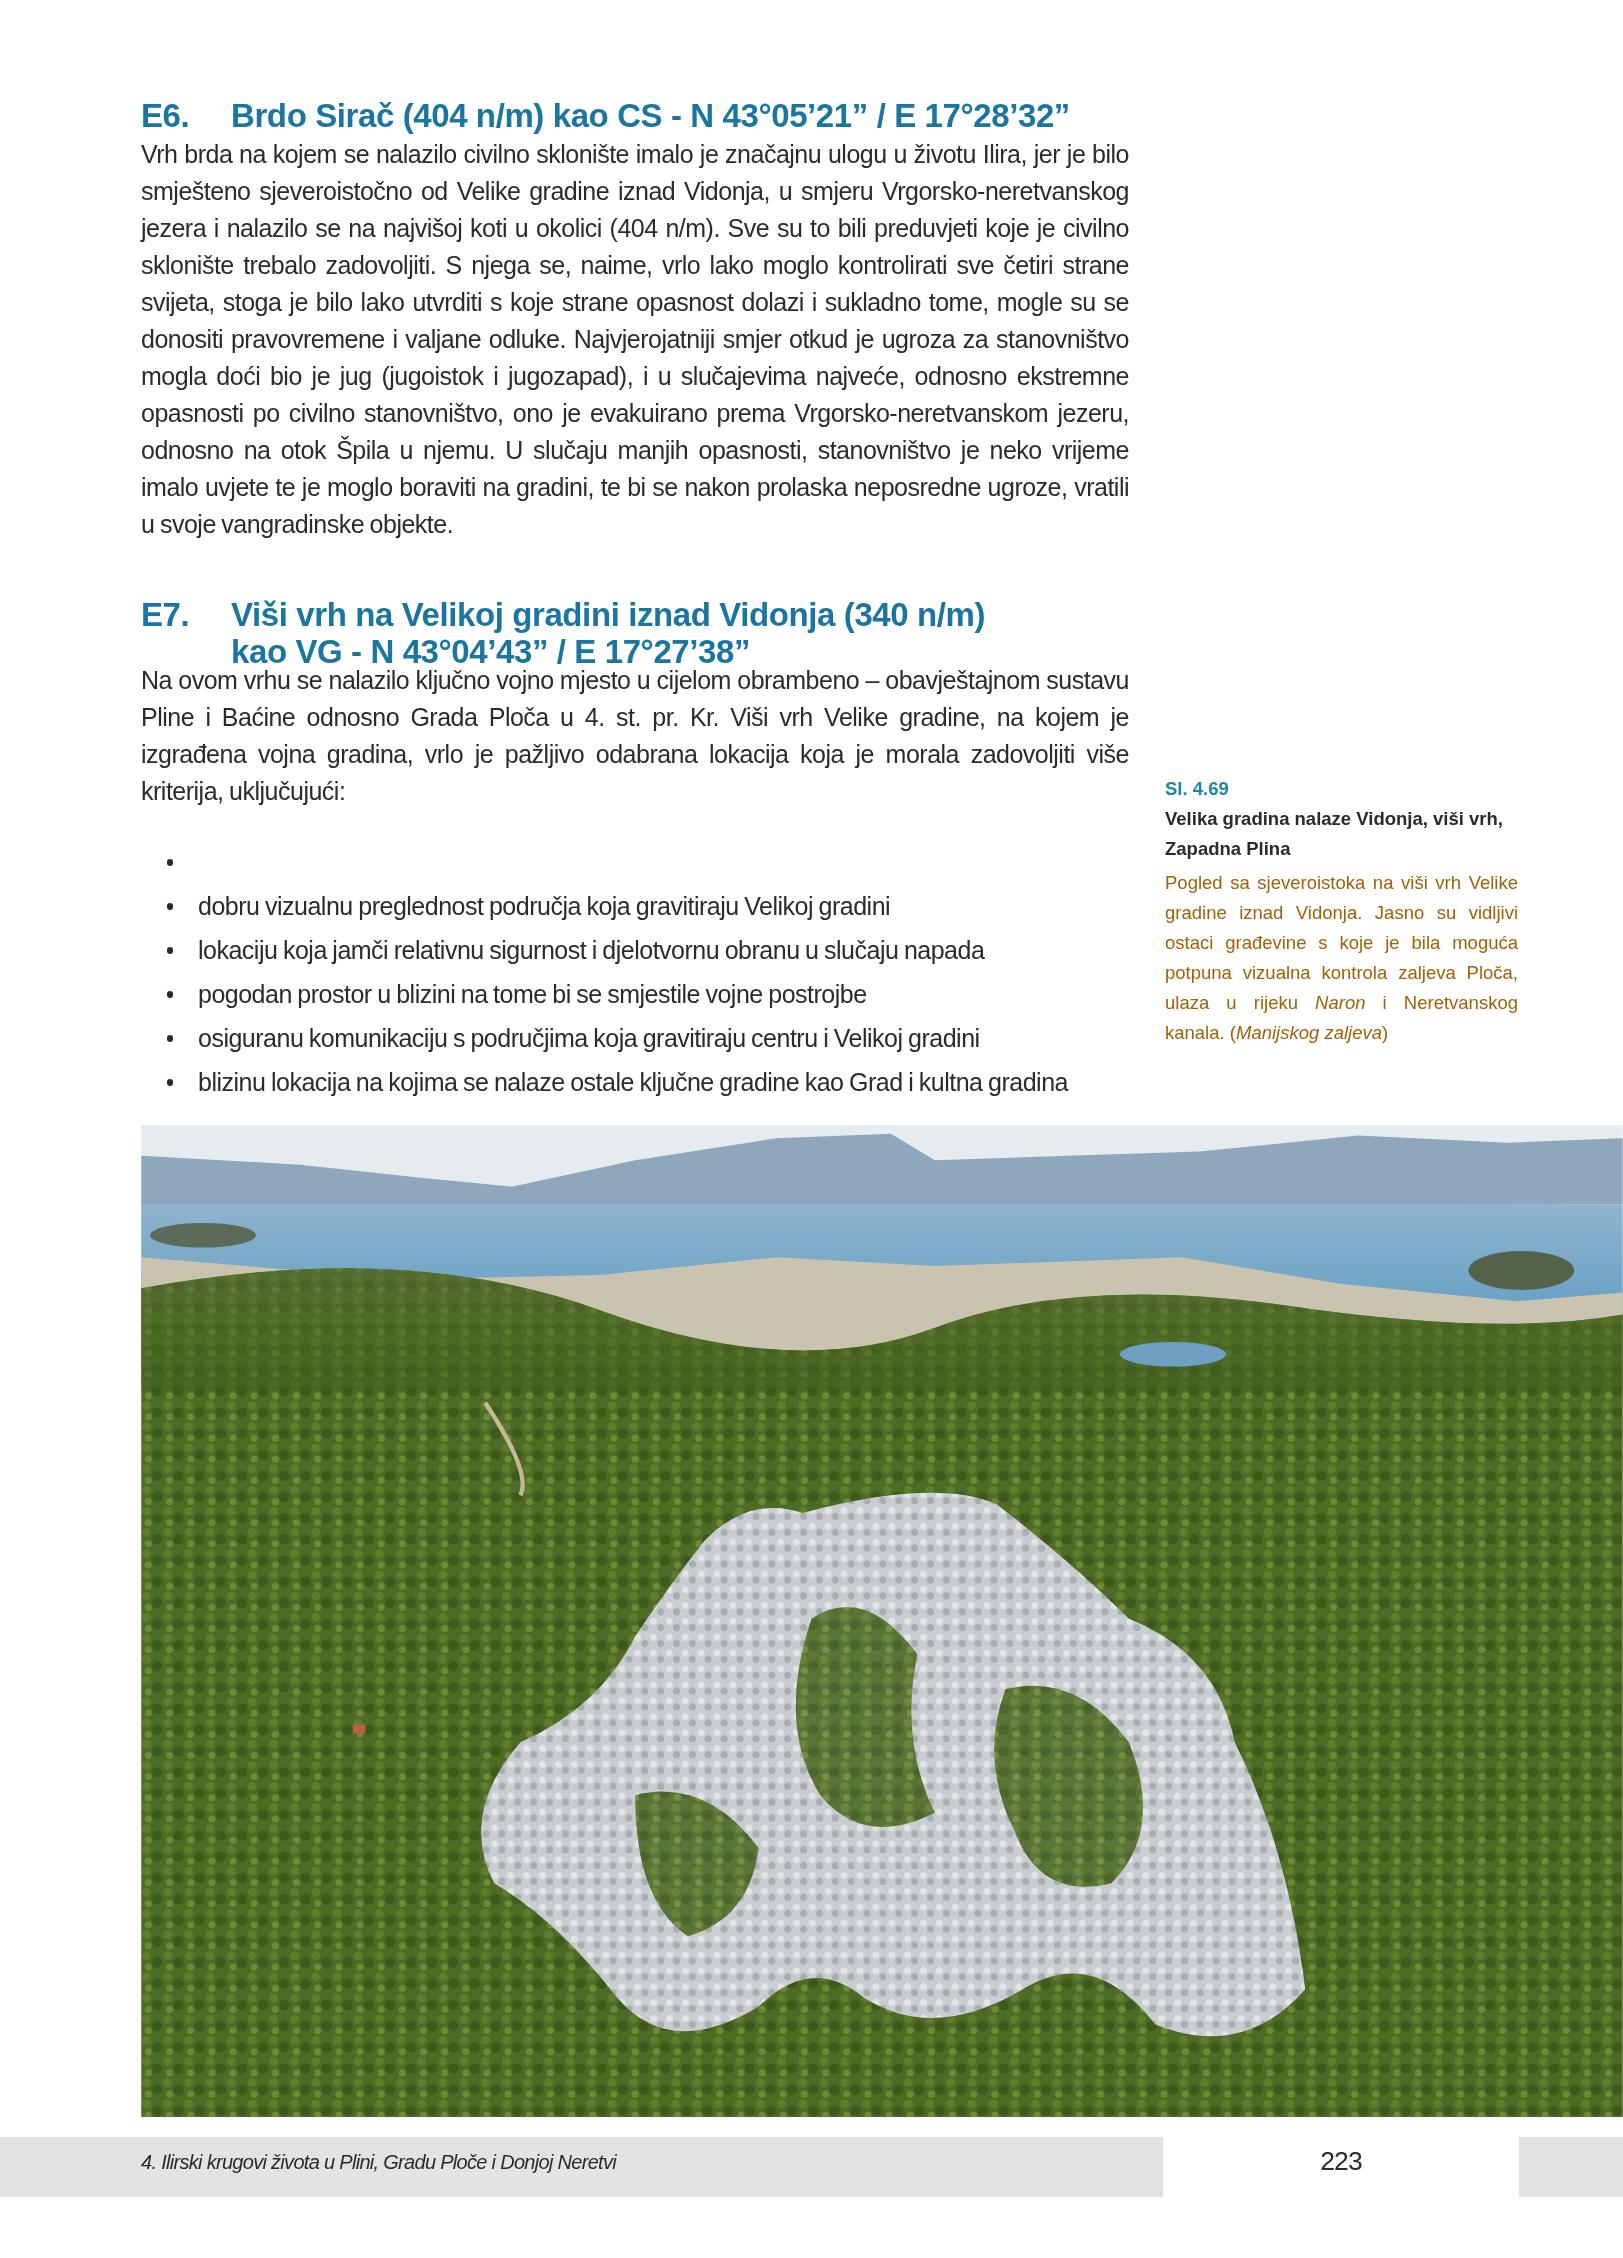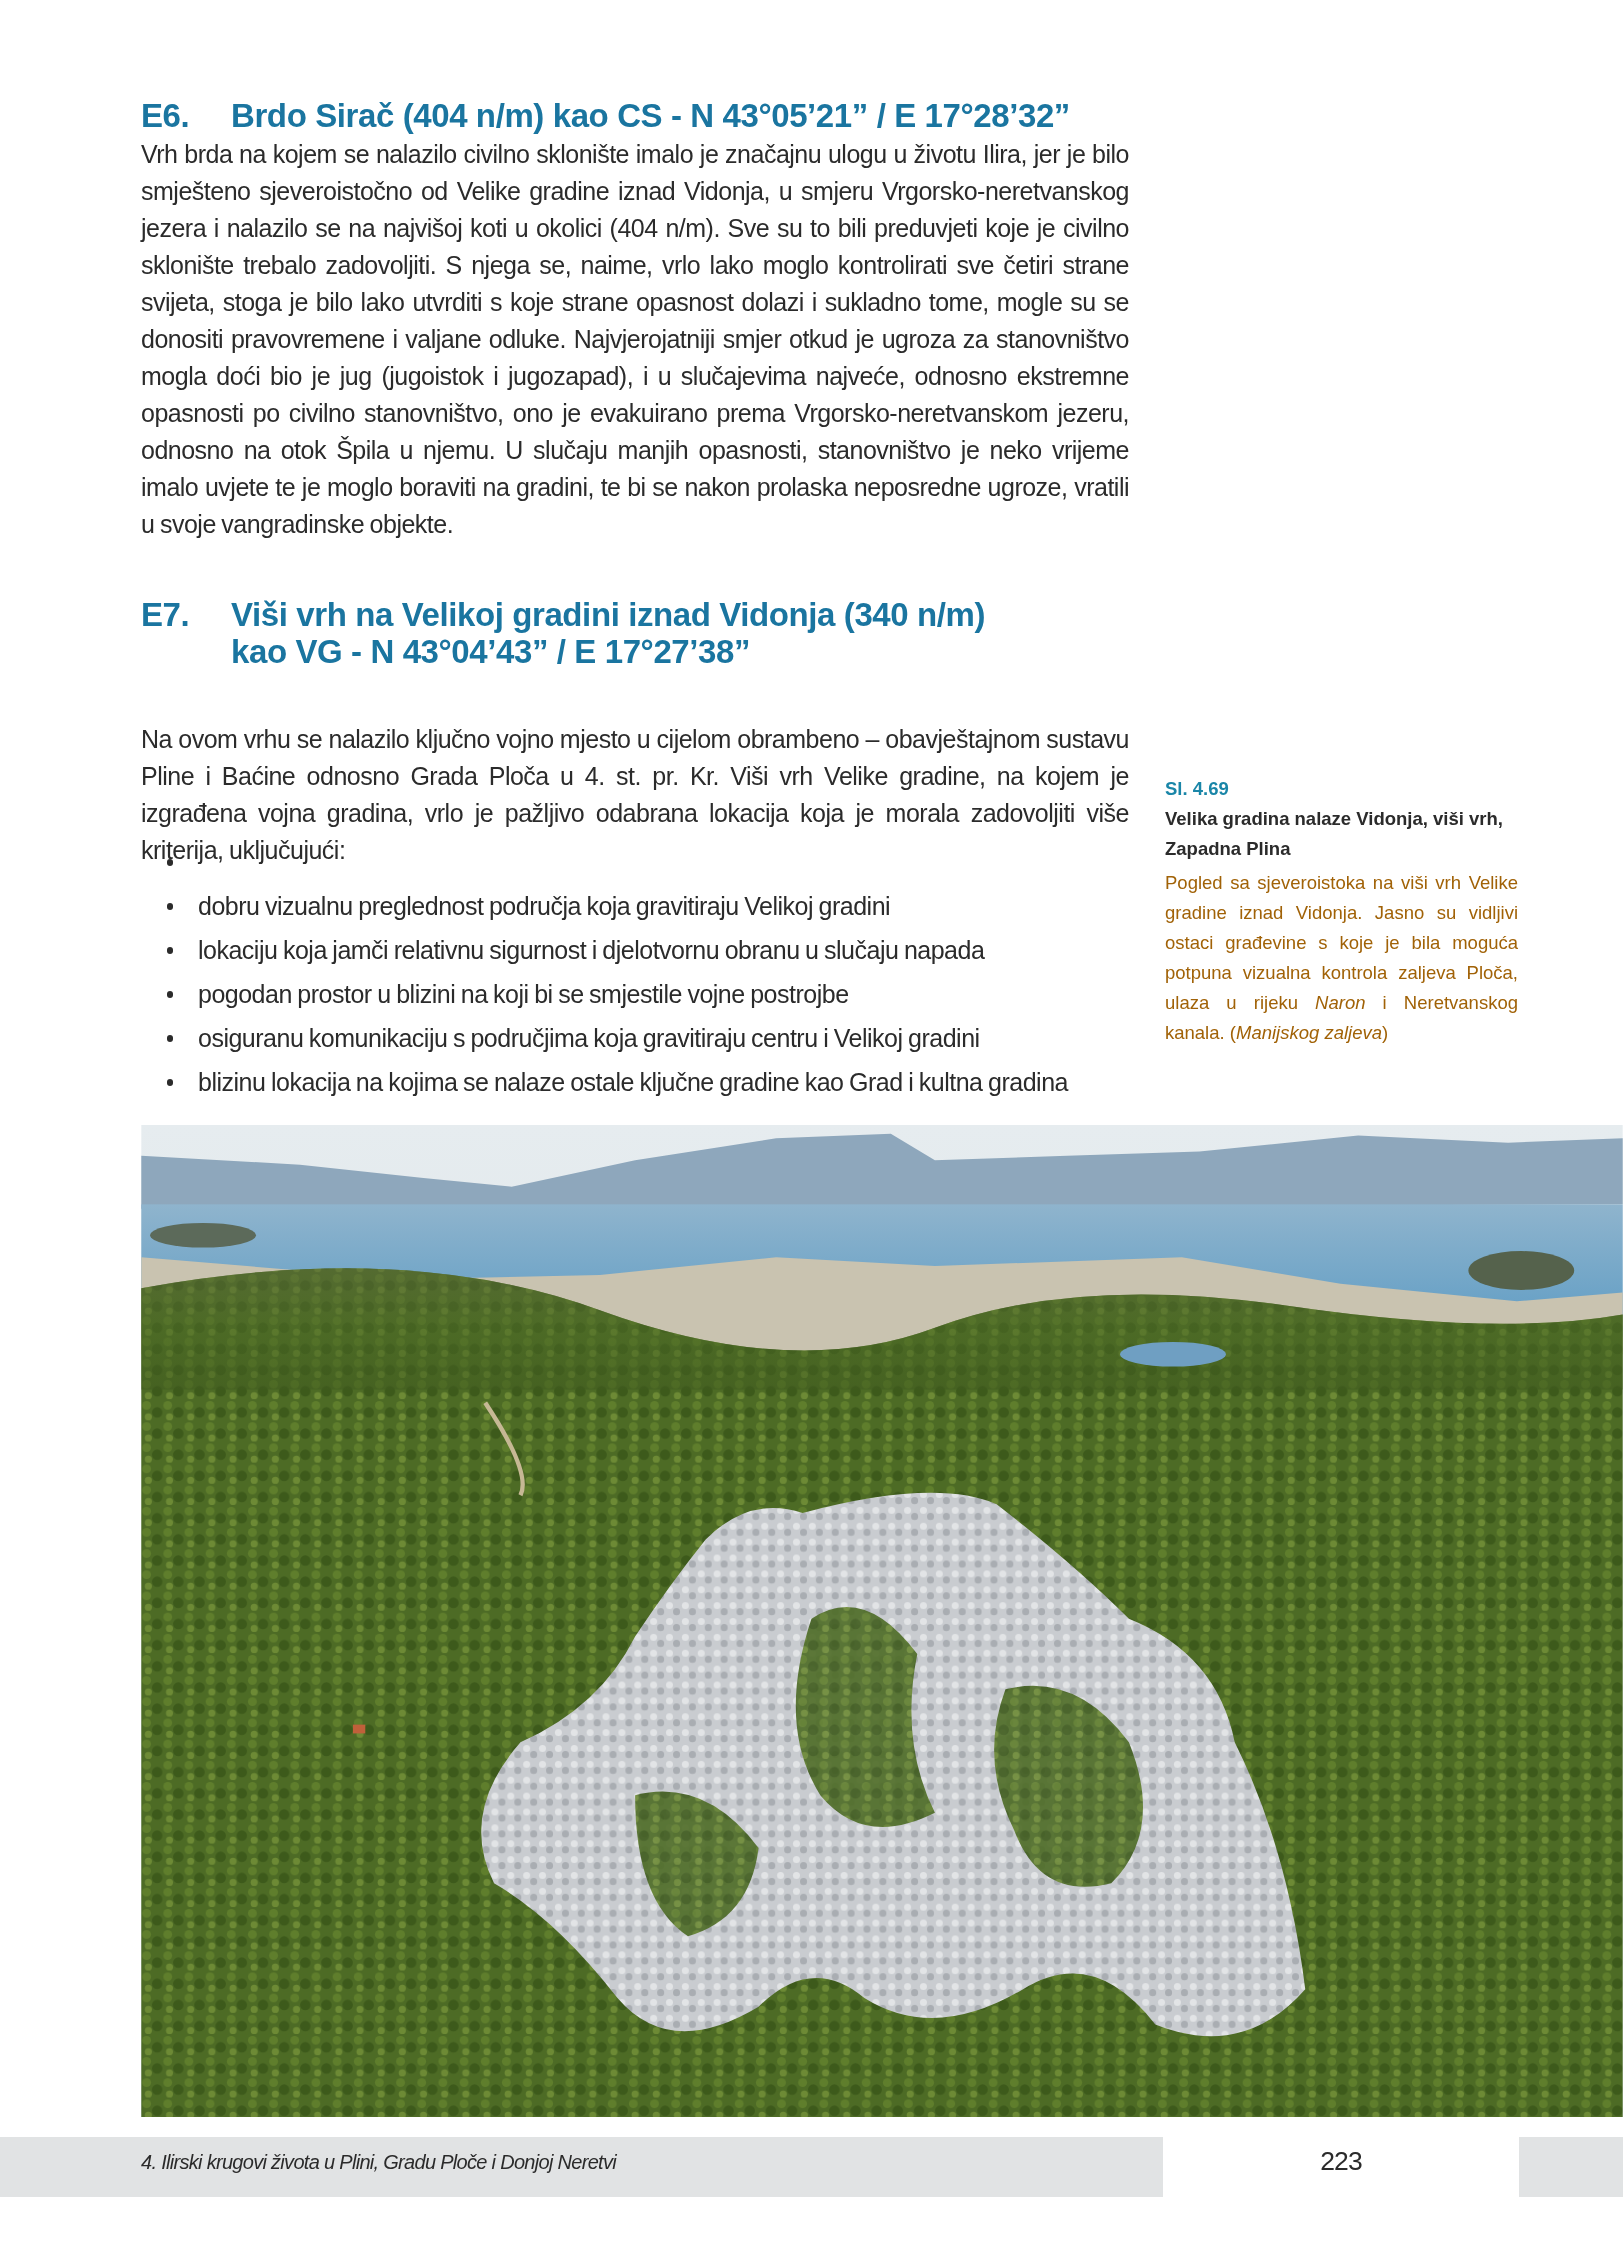--- a/index.html
+++ b/index.html
@@ -11,21 +11,21 @@
              font-size: 33px; letter-spacing: -0.4px; line-height: 37px; }
   .heading .num { position: absolute; left: 0; top: 0; }
   .heading .title { position: absolute; left: 90px; top: 0; white-space: nowrap; }
   .h-e6 { top: 97px; width: 1015px; height: 37px; }
   .h-e7 { top: 596px; width: 1015px; height: 74px; }
 
   .para { position: absolute; left: 141px; width: 988px; font-size: 25px; line-height: 37px;
           text-align: justify; color: #2b2b2b; letter-spacing: -0.5px; word-spacing: -0.9px;
           font-family: "Liberation Sans Narrow", "Liberation Sans", sans-serif; }
   .p-e6 { top: 136px; }
-  .p-e7 { top: 721px; }
+  .p-e7 { top: 662px; }
 
   .bullets { position: absolute; left: 141px; top: 840px; width: 997px; margin: 0; padding: 0; list-style: none; }
   .bullets li { position: relative; padding-left: 57px; font-size: 25px; line-height: 44px; height: 44px;
                 letter-spacing: -0.5px; word-spacing: -0.9px; white-space: nowrap; color: #2b2b2b; }
   .bullets li .dot { position: absolute; left: 25.6px; top: 19.4px; width: 6.2px; height: 6.2px; border-radius: 50%; background: #2b2b2b; }
 
   .caption { position: absolute; left: 1165px; top: 774px; width: 353px; }
   .caption .cap-num { color: #1a86a8; font-weight: bold; font-size: 18.5px; line-height: 30px; }
   .caption .cap-title { font-weight: bold; font-size: 18.5px; line-height: 30px; color: #2b2b2b; }
   .caption .cap-text { font-size: 18.5px; line-height: 30px; text-align: justify; color: #a16207; margin-top: 3.5px; }
@@ -58,21 +58,21 @@
     <span class="title" style="top:0">Viši vrh na Velikoj gradini iznad Vidonja (340 n/m)</span>
     <span class="title" style="top:37px">kao VG - N 43°04’43” / E 17°27’38”</span>
   </div>
 
   <div class="para p-e7">Na ovom vrhu se nalazilo ključno vojno mjesto u cijelom obrambeno – obavještajnom sustavu Pline i Baćine odnosno Grada Ploča u 4. st. pr. Kr. Viši vrh Velike gradine, na kojem je izgrađena vojna gradina, vrlo je pažljivo odabrana lokacija koja je morala zadovoljiti više kriterija, uključujući:</div>
 
   <ul class="bullets">
     <li><span class="dot"></span></li>
     <li><span class="dot"></span><span>dobru vizualnu preglednost područja koja gravitiraju Velikoj gradini</span></li>
     <li><span class="dot"></span><span>lokaciju koja jamči relativnu sigurnost i djelotvornu obranu u slučaju napada</span></li>
-    <li><span class="dot"></span><span>pogodan prostor u blizini na koji bi se smjestile vojne postrojbe</span></li>
+    <li><span class="dot"></span><span>pogodan prostor u blizini na tome bi se smjestile vojne postrojbe</span></li>
     <li><span class="dot"></span><span>osiguranu komunikaciju s područjima koja gravitiraju centru i Velikoj gradini</span></li>
     <li><span class="dot"></span><span>blizinu lokacija na kojima se nalaze ostale ključne gradine kao Grad i kultna gradina</span></li>
   </ul>
 
   <div class="caption">
     <div class="cap-num">Sl. 4.69</div>
     <div class="cap-title">Velika gradina nalaze Vidonja, viši vrh, Zapadna Plina</div>
     <div class="cap-text"><span>Pogled sa sjeveroistoka na viši vrh Velike gradine iznad Vidonja. Jasno su vidljivi ostaci građevine s koje je bila moguća potpuna vizualna kontrola zaljeva Ploča, ulaza u rijeku </span><i>Naron</i><span> i Neretvanskog kanala. (</span><i>Manijskog zaljeva</i><span>)</span></div>
   </div>
 

